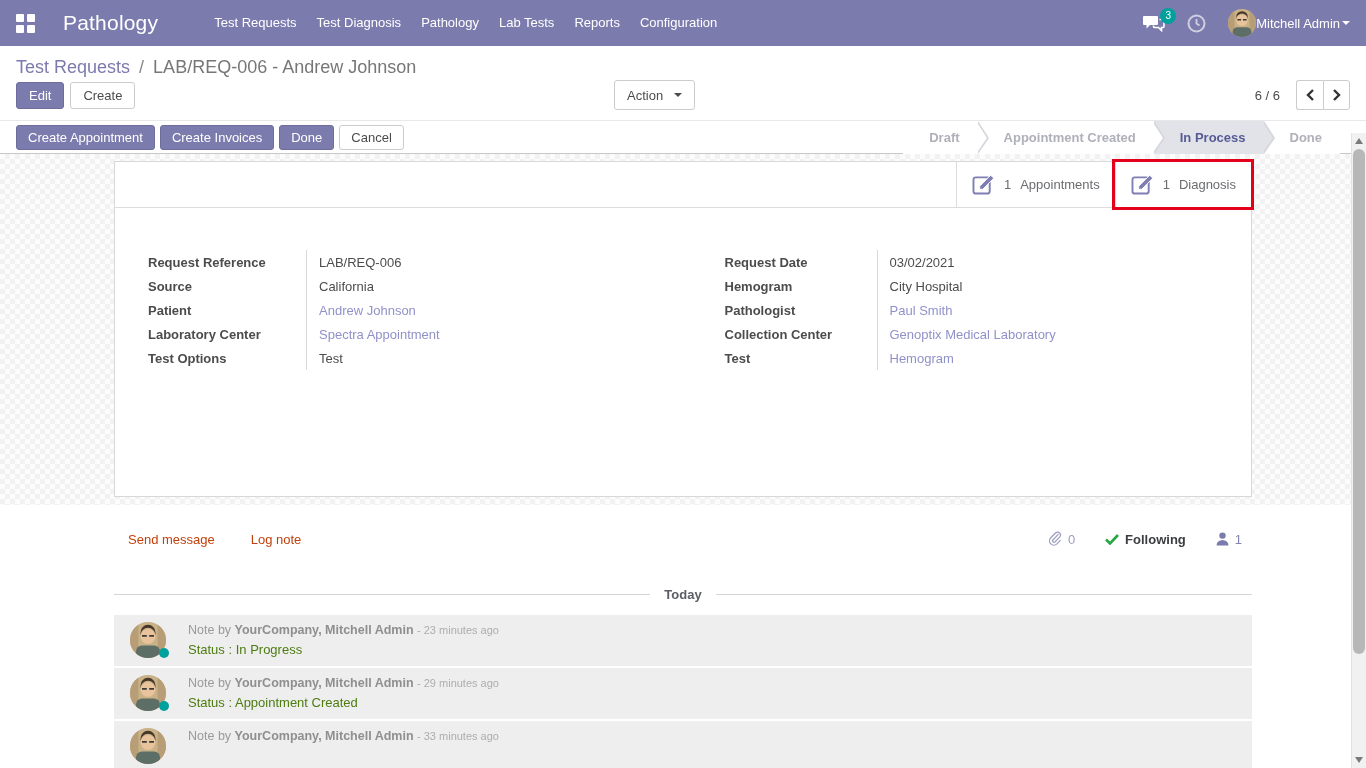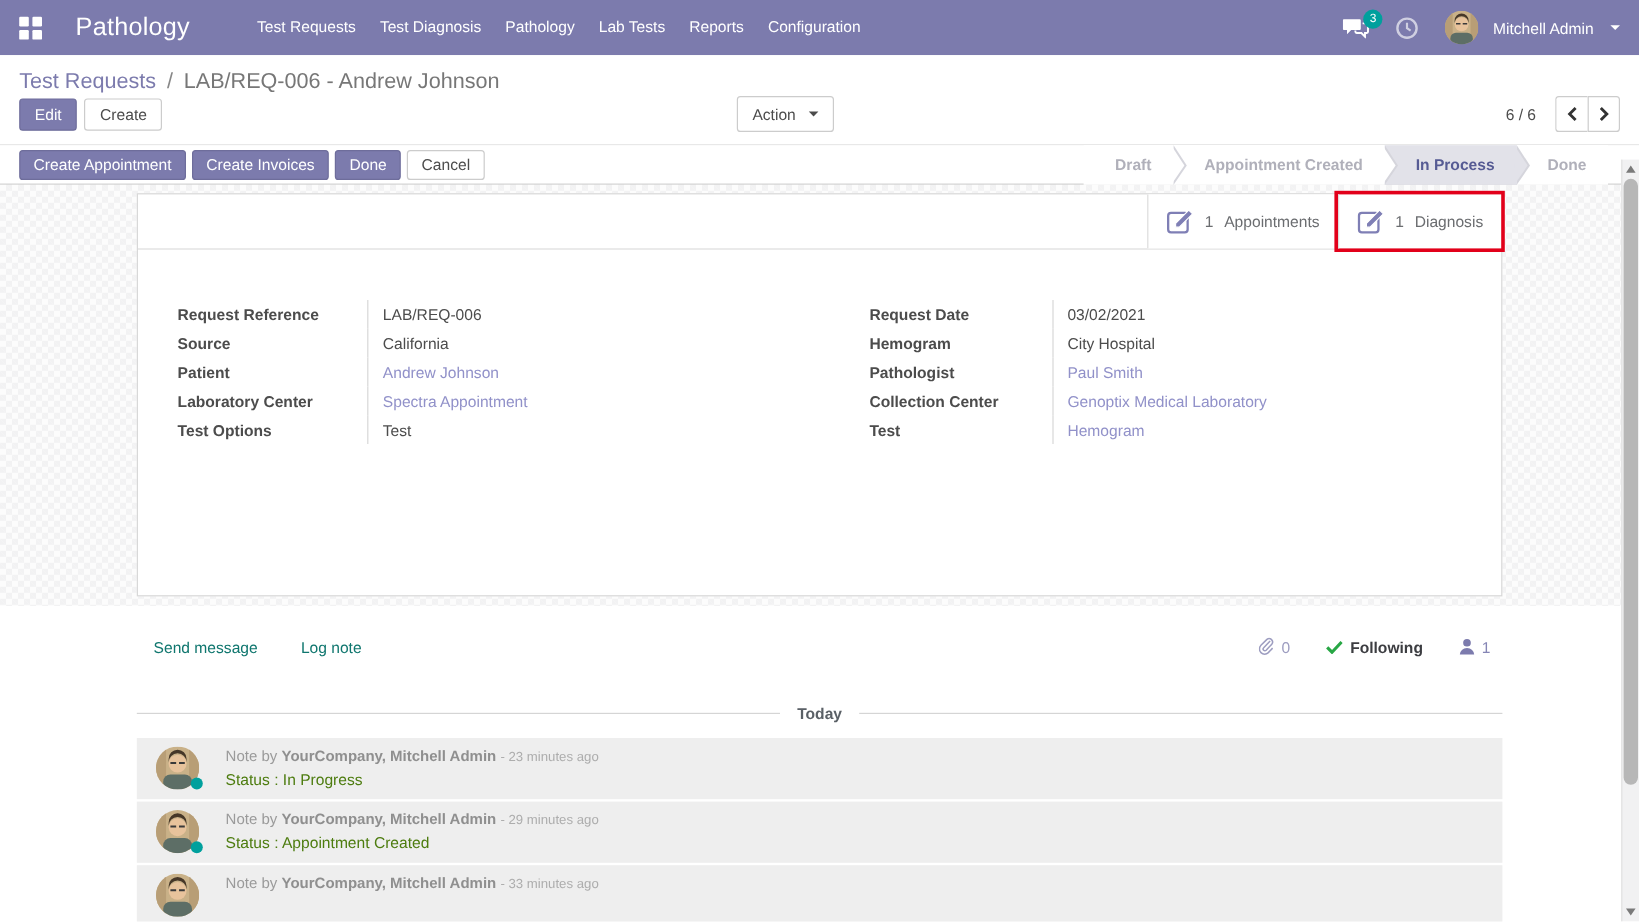--- a/index.html
+++ b/index.html
@@ -15,21 +15,21 @@
   .apps-grid { display:grid; grid-template-columns:8px 8px; grid-gap:3px; cursor:pointer; }
   .apps-grid i { width:8px; height:8px; background:#fff; border-radius:1px; }
   .brand { font-size:21px; margin-left:28px; cursor:pointer; letter-spacing:.2px; }
   .nav-menu { display:flex; margin-left:46px; }
   .nav-menu span { padding:0 10px; line-height:46px; cursor:pointer; font-size:13px; }
   .nav-right { margin-left:auto; display:flex; align-items:center; gap:22px; }
   .nav-chat { position:relative; cursor:pointer; display:flex; }
   .nav-badge { position:absolute; top:-7px; right:-11px; background:#00a09d; color:#fff;
     border-radius:50%; width:16px; height:16px; font-size:10px; line-height:16px; text-align:center; }
   .nav-clock { cursor:pointer; display:flex; opacity:.85; }
-  .nav-user { display:flex; align-items:center; gap:12px; cursor:pointer; }
+  .nav-user { display:flex; align-items:center; gap:0; cursor:pointer; }
   .avatar { border-radius:50%; overflow:hidden; display:inline-block; line-height:0; }
   .caret { width:0; height:0; border-left:4px solid transparent; border-right:4px solid transparent; border-top:4px solid #fff; margin-left:2px; }
 
   
   .control-panel { background:#fff; padding:8px 16px 10px; }
   .breadcrumb { font-size:18px; line-height:26px; }
   .bc-link { color:#7c7bad; cursor:pointer; }
   .bc-sep { color:#888; padding:0 4px; }
   .bc-current { color:#777; }
   .cp-row { margin-top:0; display:flex; align-items:center; position:relative; height:30px; }
@@ -80,21 +80,21 @@
   .f-row { display:flex; height:24px; align-items:center; }
   .f-label { width:158px; font-weight:bold; color:#4c4c4c; flex-shrink:0; }
   .right .f-label { width:152px; }
   .f-value { border-left:1px solid #d8d8d8; padding-left:12px; align-self:stretch; display:flex; align-items:center; flex:1; }
   .f-link { color:#9191c9; cursor:pointer; }
 
   
   .chatter { background:#fff; height:251px; }
   .chatter-inner { width:1138px; margin:0 auto; }
   .chat-toolbar { display:flex; align-items:center; padding:26px 10px 0 14px; }
-  .chat-link { color:#0f766e; cursor:pointer; margin-right:36px; }
+  .chat-link { color:#c2410c; cursor:pointer; margin-right:36px; }
   .chat-tools { margin-left:auto; display:flex; align-items:center; gap:30px; }
   .tool { display:flex; align-items:center; gap:6px; cursor:pointer; color:#9d9dc0; }
   .tool.following { color:#3c3d41; font-weight:bold; }
   .tool.followers { color:#8585b5; }
   .date-divider { display:flex; align-items:center; margin-top:40px; color:#5a6066; font-weight:bold; }
   .date-divider::before, .date-divider::after { content:''; flex:1; border-top:1px solid #d5d5d5; }
   .date-divider span { padding:0 14px; }
   .messages { margin-top:13px; }
   .message { background:#eee; padding:7px 16px 8px; display:flex; margin-bottom:2px; }
   .msg-avatar-wrap { position:relative; width:36px; height:36px; flex-shrink:0; }

